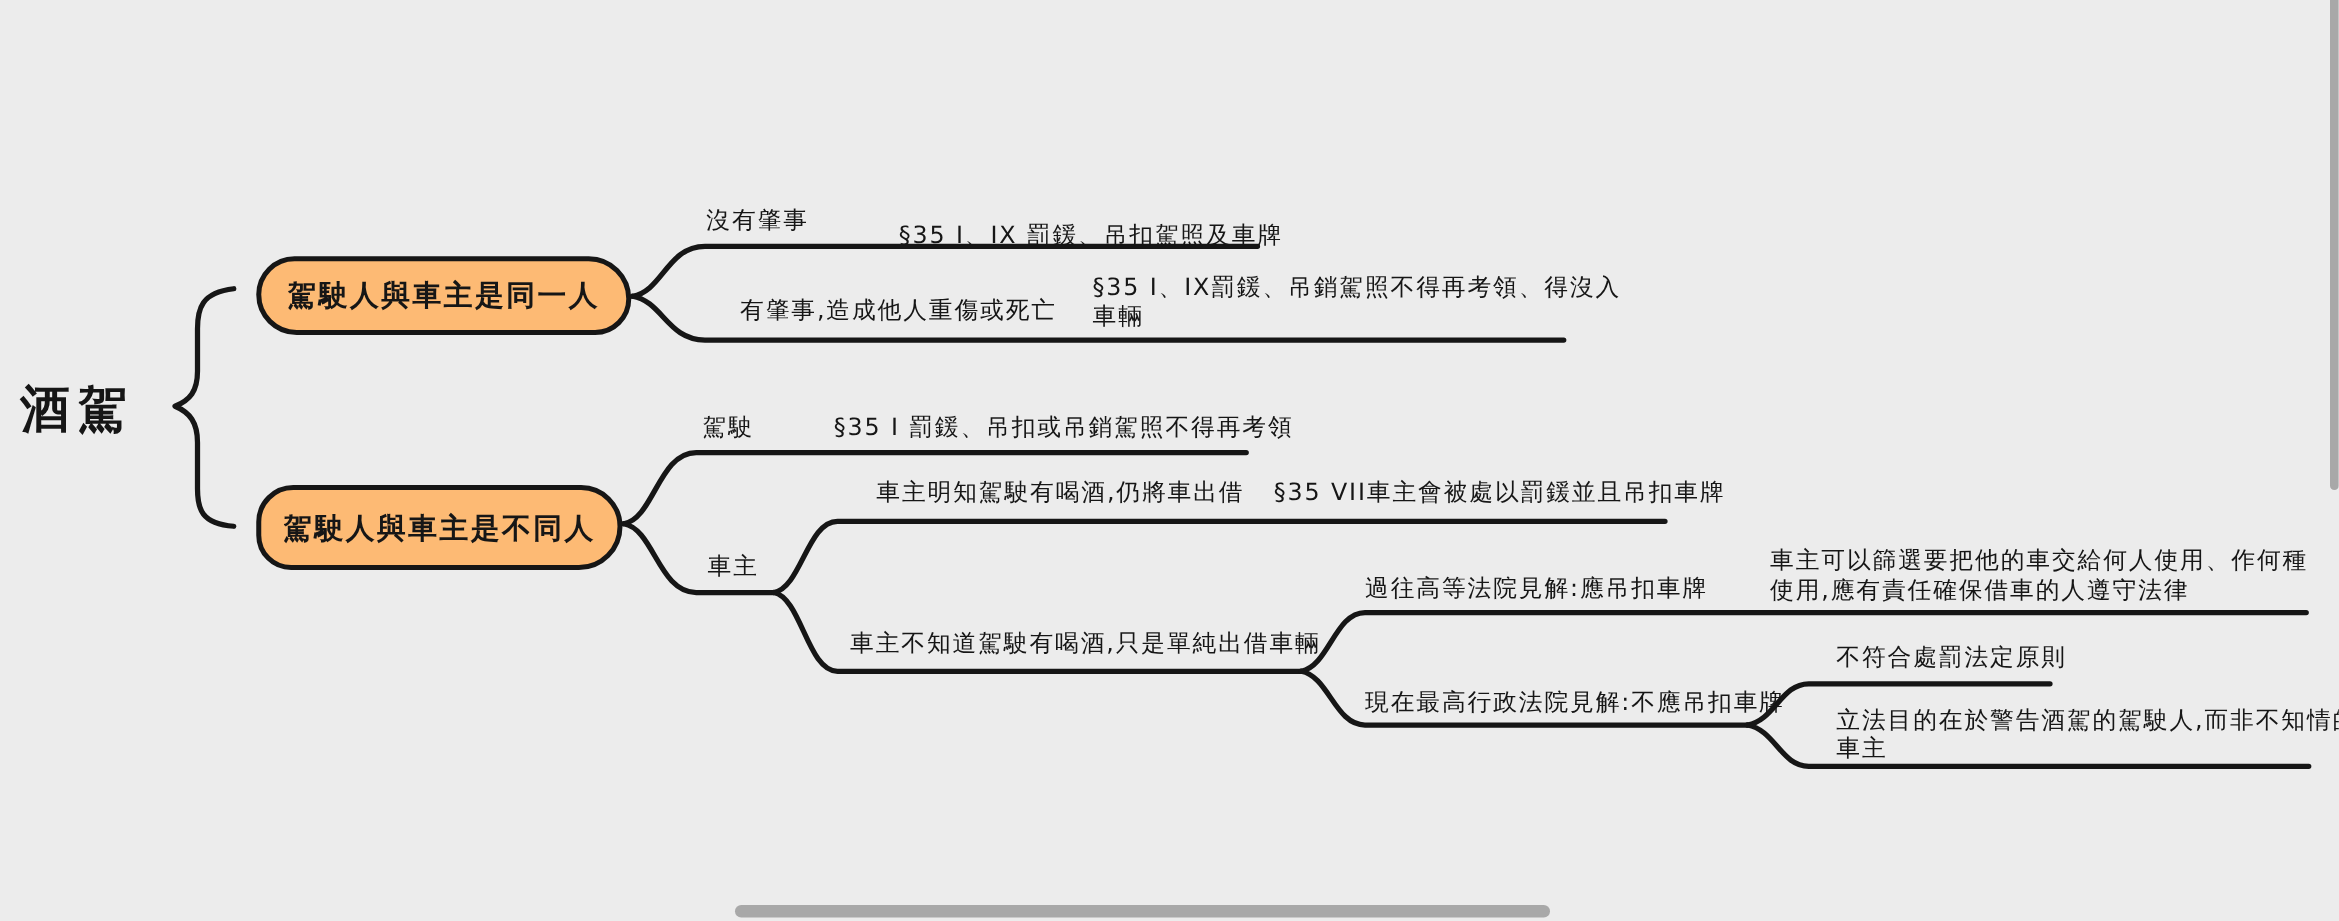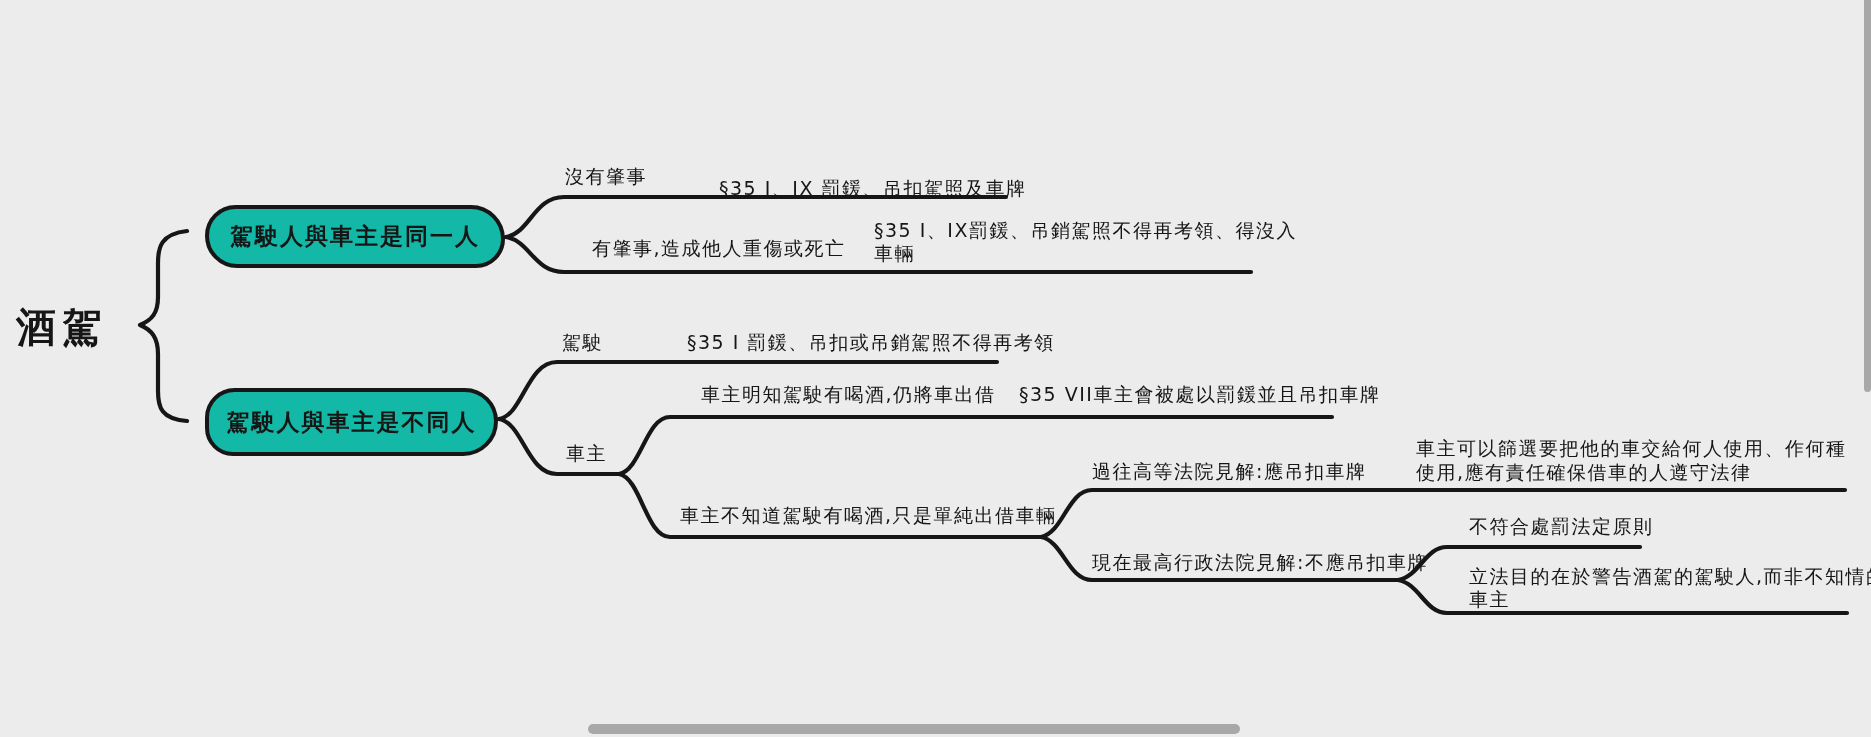--- a/index.html
+++ b/index.html
@@ -10,21 +10,21 @@
     color:#161616;
   }
   .canvas{position:relative;width:1871px;height:737px;background:#ececec;}
   .lines{position:absolute;left:0;top:0;width:1871px;height:737px;}
   .lines path{stroke:#161616;stroke-width:4.2;fill:none;stroke-linecap:round;stroke-linejoin:round;}
   .root-label{
     position:absolute;left:16px;top:300px;
     font-size:40px;font-weight:bold;letter-spacing:6px;white-space:nowrap;
   }
   .pill{
-    position:absolute;background:#14b8a6;
+    position:absolute;background:#fdba74;
     border:4px solid #161616;border-radius:34px;
     display:flex;align-items:center;justify-content:center;
     font-size:23px;font-weight:bold;letter-spacing:2px;white-space:nowrap;
     box-sizing:border-box;
   }
   .pill.same{left:205px;top:205px;width:300px;height:63px;border-radius:36px 40px 34px 38px;}
   .pill.diff{left:205px;top:388px;width:293px;height:68px;border-radius:34px 38px 40px 32px;}
   .lbl{
     position:absolute;font-size:19px;letter-spacing:1.5px;line-height:23px;
     white-space:nowrap;
@@ -67,21 +67,21 @@
     <span>駕駛人與車主是不同人</span>
   </div>
 
   <div class="lbl" style="left:565px;top:165px;">沒有肇事</div>
   <div class="lbl" style="left:719px;top:165px;margin-top:12px;">§35 I、IX 罰鍰、吊扣駕照及車牌</div>
 
   <div class="lbl" style="left:551px;top:237px;margin-left:41px;">有肇事,造成他人重傷或死亡</div>
   <div class="lbl wrap" style="left:874px;top:219px;width:424px;">§35 I、IX罰鍰、吊銷駕照不得再考領、得沒入車輛</div>
 
   <div class="lbl" style="left:562px;top:331px;">駕駛</div>
-  <div class="lbl" style="left:667px;top:331px;margin-left:20px;">§35 I 罰鍰、吊扣或吊銷駕照不得再考領</div>
+  <div class="lbl" style="left:667px;top:331px;">§35 I 罰鍰、吊扣或吊銷駕照不得再考領</div>
 
   <div class="lbl" style="left:566px;top:442px;">車主</div>
 
   <div class="lbl" style="left:673px;top:383px;margin-left:28px;">車主明知駕駛有喝酒,仍將車出借</div>
   <div class="lbl" style="left:1019px;top:383px;">§35 VII車主會被處以罰鍰並且吊扣車牌</div>
 
   <div class="lbl" style="left:1092px;top:460px;">過往高等法院見解:應吊扣車牌</div>
 
   <div class="lbl" style="left:680px;top:504px;">車主不知道駕駛有喝酒,只是單純出借車輛</div>
   <div class="lbl wrap" style="left:1416px;top:436px;width:436px;line-height:24px;">車主可以篩選要把他的車交給何人使用、作何種使用,應有責任確保借車的人遵守法律</div>

